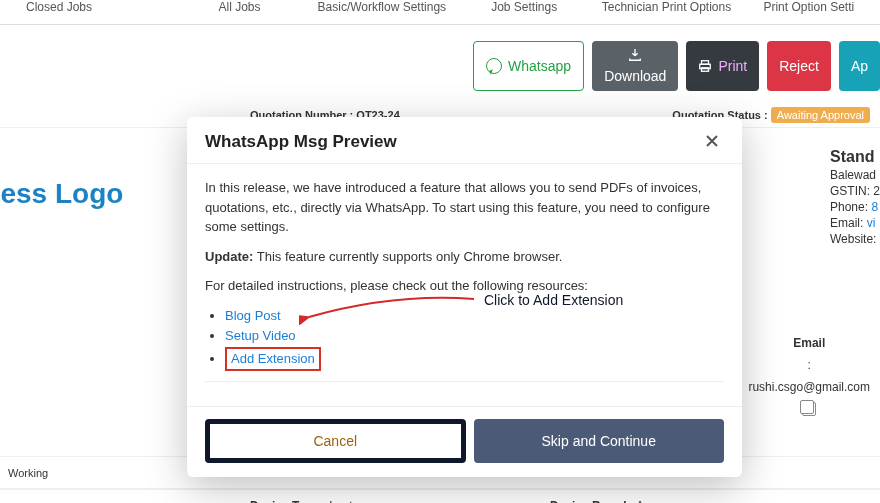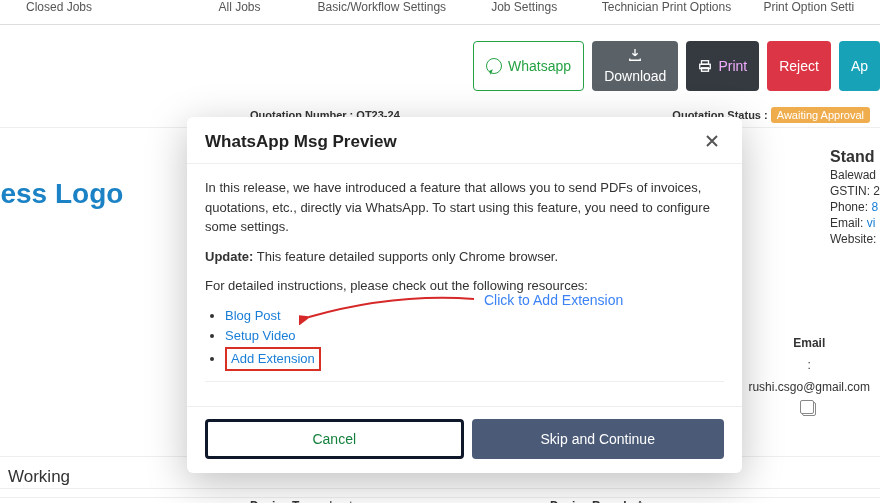--- a/index.html
+++ b/index.html
@@ -70,21 +70,21 @@
   .right-info div { margin-bottom: 2px;}
   .bottom-grid {
     display:flex; margin-top: 90px; font-size: 12px; color:#333;
     border-top: 1px solid #eee; padding-top: 10px;
     border-bottom: 1px solid #eee; padding-bottom: 10px;
   }
   .bottom-grid .col { flex:1; }
   .bottom-grid .col.mid { margin-left: 250px; flex: 0 0 300px;}
   .bottom-grid .col.right { margin-left: auto; padding-right: 10px;}
   .bold { font-weight:700; }
-  .footer-row { padding: 10px 8px; font-size: 17px; color:#333; border-bottom: 1px solid #eee;}
+  .footer-row { padding: 10px 8px; font-size: 11px; color:#333; border-bottom: 1px solid #eee;}
   .email-row {
     position: absolute; top: 336px; right: 10px; font-size: 12px; display:flex; align-items:center; gap:8px;flex-direction:column;
   }
   .copy-icon { width:14px; height:14px; border:1px solid #888; border-radius:2px; position:relative;}
   .copy-icon::after { content:""; position:absolute; top:-3px; left:-3px; width:12px; height:12px; border:1px solid #888; border-radius:2px; background:#fff;}
 
   
   .modal {
     position: absolute;
     top: 117px;
@@ -118,34 +118,34 @@
     padding: 0 4px 1px 4px;
     display:inline-block;
   }
   .modal-footer {
     display:flex; gap: 8px; padding: 12px 18px 14px 18px;
   }
   .mbtn {
     flex:1; padding: 9px 10px; font-size: 14px; border-radius:4px; cursor:pointer;
     text-align:center; border:none;
   }
-  .mbtn-cancel { background:#fff; border:3px solid #0f172a; color:#15803d; }
+  .mbtn-cancel { background:#fff; border:5px solid #0f172a; color:#a16207; }
   .mbtn-skip { background:#4a5a77; color:#fff; }
 
   
   .annot-wrap {
     position: absolute;
     top: 178px;
     left: 112px;
     width: 260px; height: 24px;
     pointer-events: none;
   }
   .annot-text {
     position: absolute; left: 185px; top: -5px;
-    color: #3b82f6; font-size: 14px; white-space: nowrap;
+    color: #0f172a; font-size: 14px; white-space: nowrap;
     font-weight: 400;
   }
   .annot-arrow {
     position: absolute; top: 0; left: 0;
   }
   .wa-icon {
     width: 16px; height:16px; border: 1.5px solid #25a244; border-radius:50%;
     position:relative;
   }
   .wa-icon::after {
@@ -239,21 +239,21 @@
     <div class="modal-title">WhatsApp Msg Preview</div>
     <div class="modal-close">
       <svg width="16" height="16" viewBox="0 0 16 16">
           <path d="M3 3 L13 13 M13 3 L3 13" stroke="#555" stroke-width="2"></path>
         </svg>
     </div>
   </div>
   <div class="modal-body">
     <p>In this release, we have introduced a feature that allows you to send PDFs of invoices, quotations, etc., directly via WhatsApp. To start using this feature, you need to configure some settings.</p>
     <p>
-      <span class="bold">Update:</span><span> This feature detailed supports only Chrome browser.</span>
+      <span class="bold">Update:</span><span> This feature currently supports only Chrome browser.</span>
     </p>
     <p>For detailed instructions, please check out the following resources:</p>
     <ul>
       <li><span class="link">Blog Post</span></li>
       <li><span class="link">Setup Video</span></li>
       <li><span class="highlight-box"><span class="link">Add Extension</span></span></li>
     </ul>
     <hr>
 
     <div class="annot-wrap">

